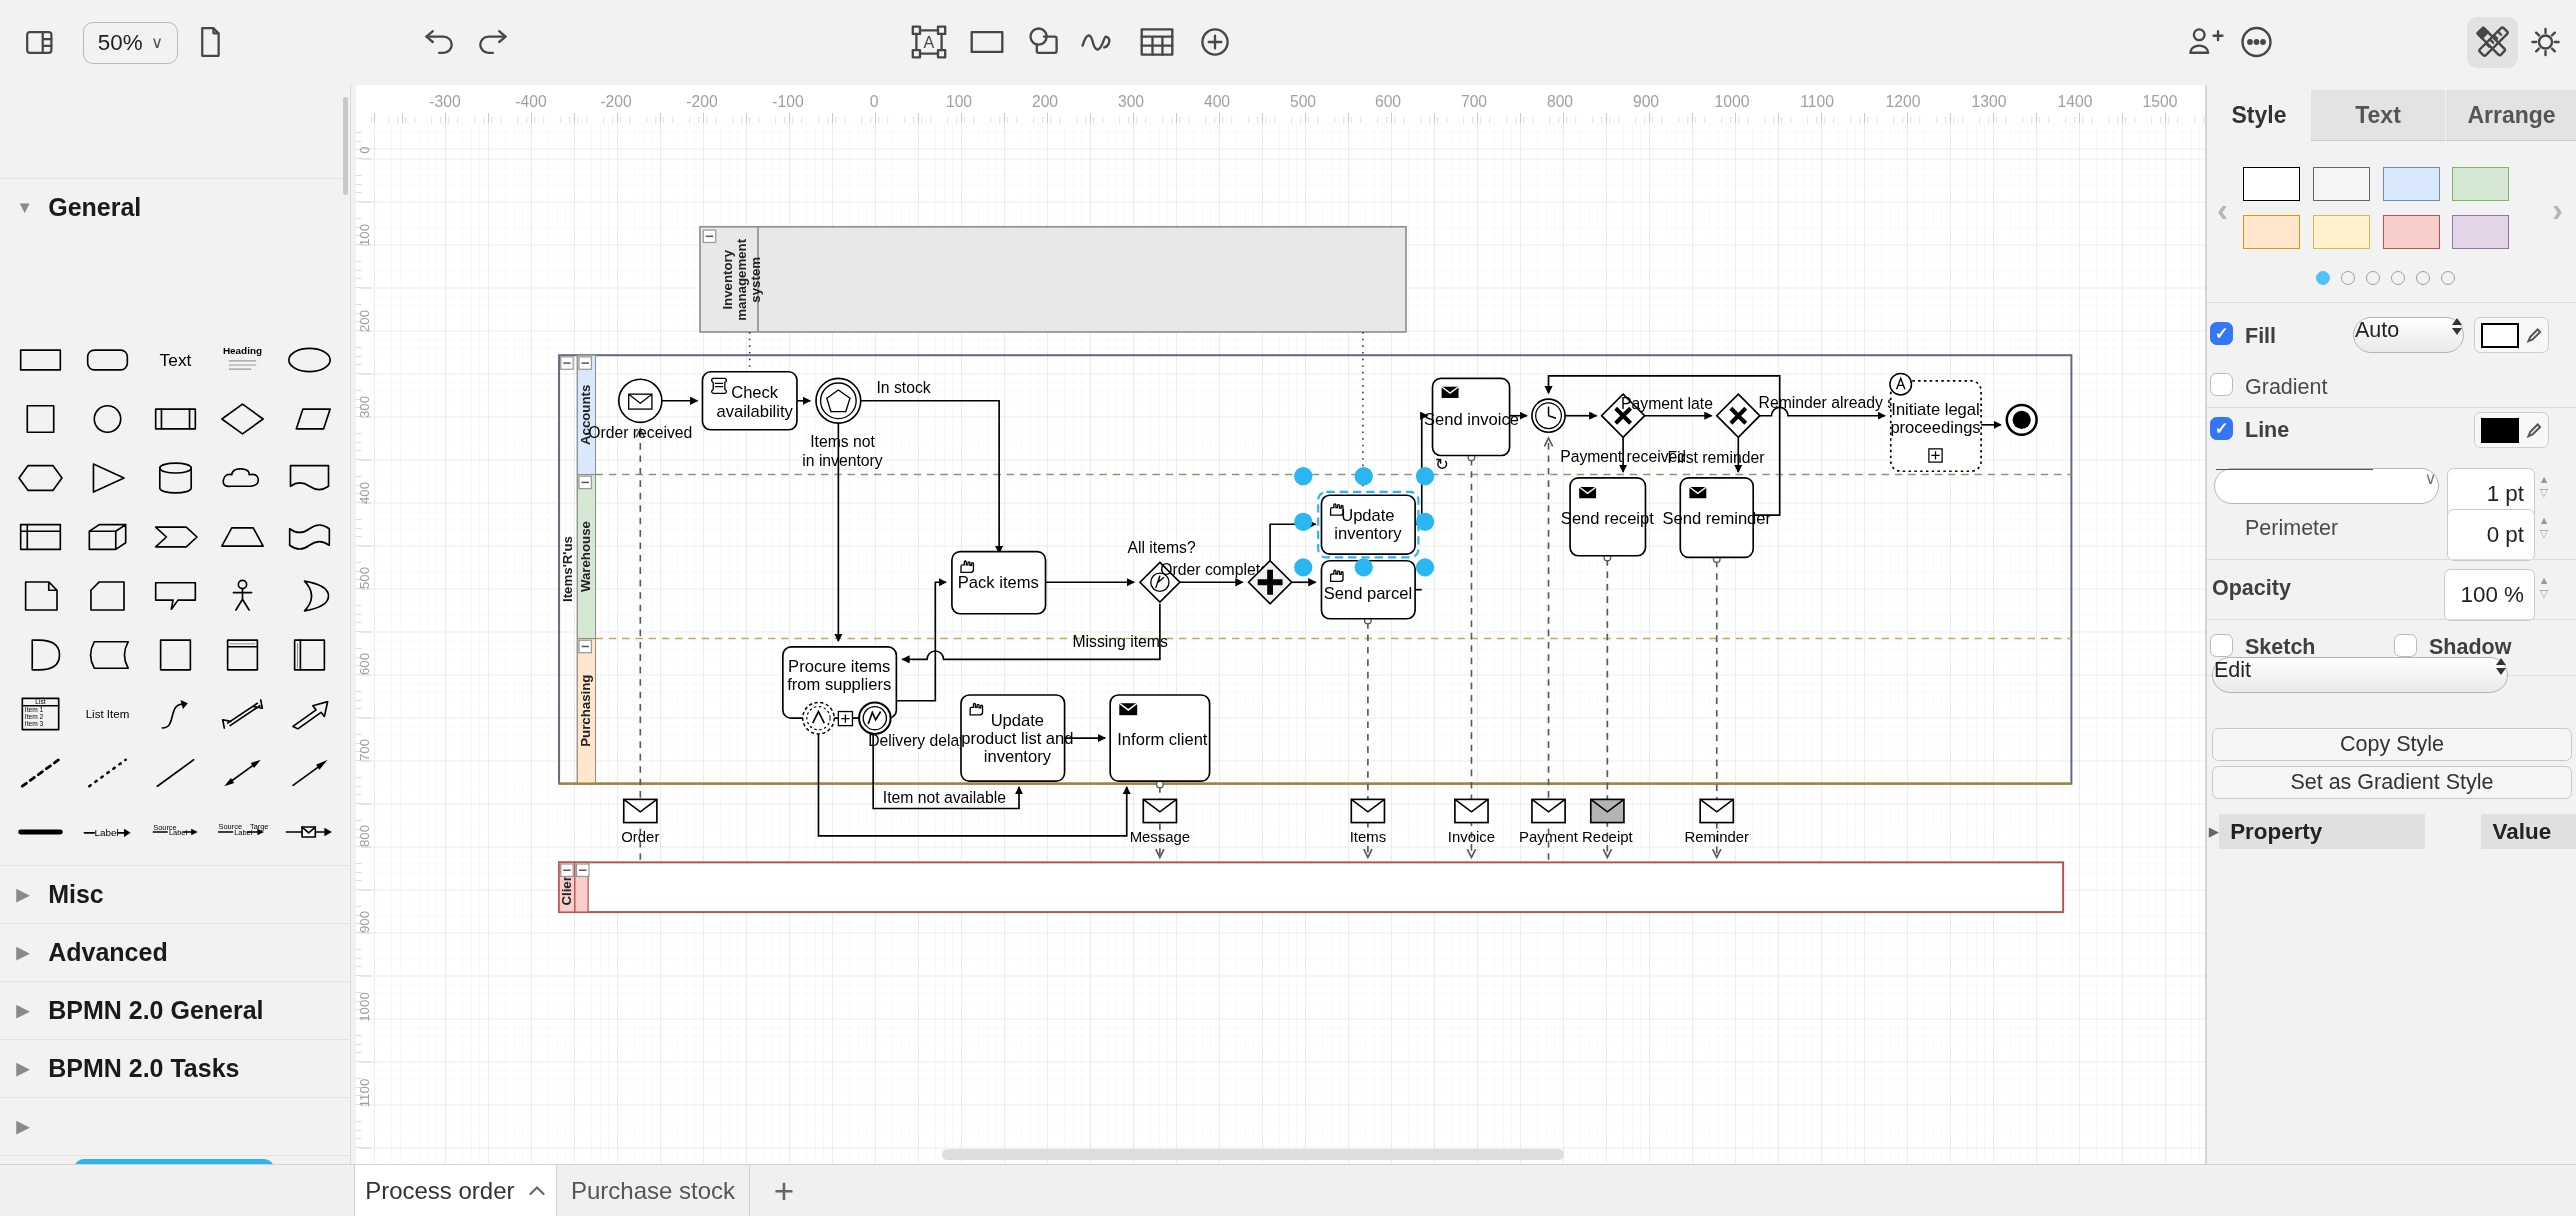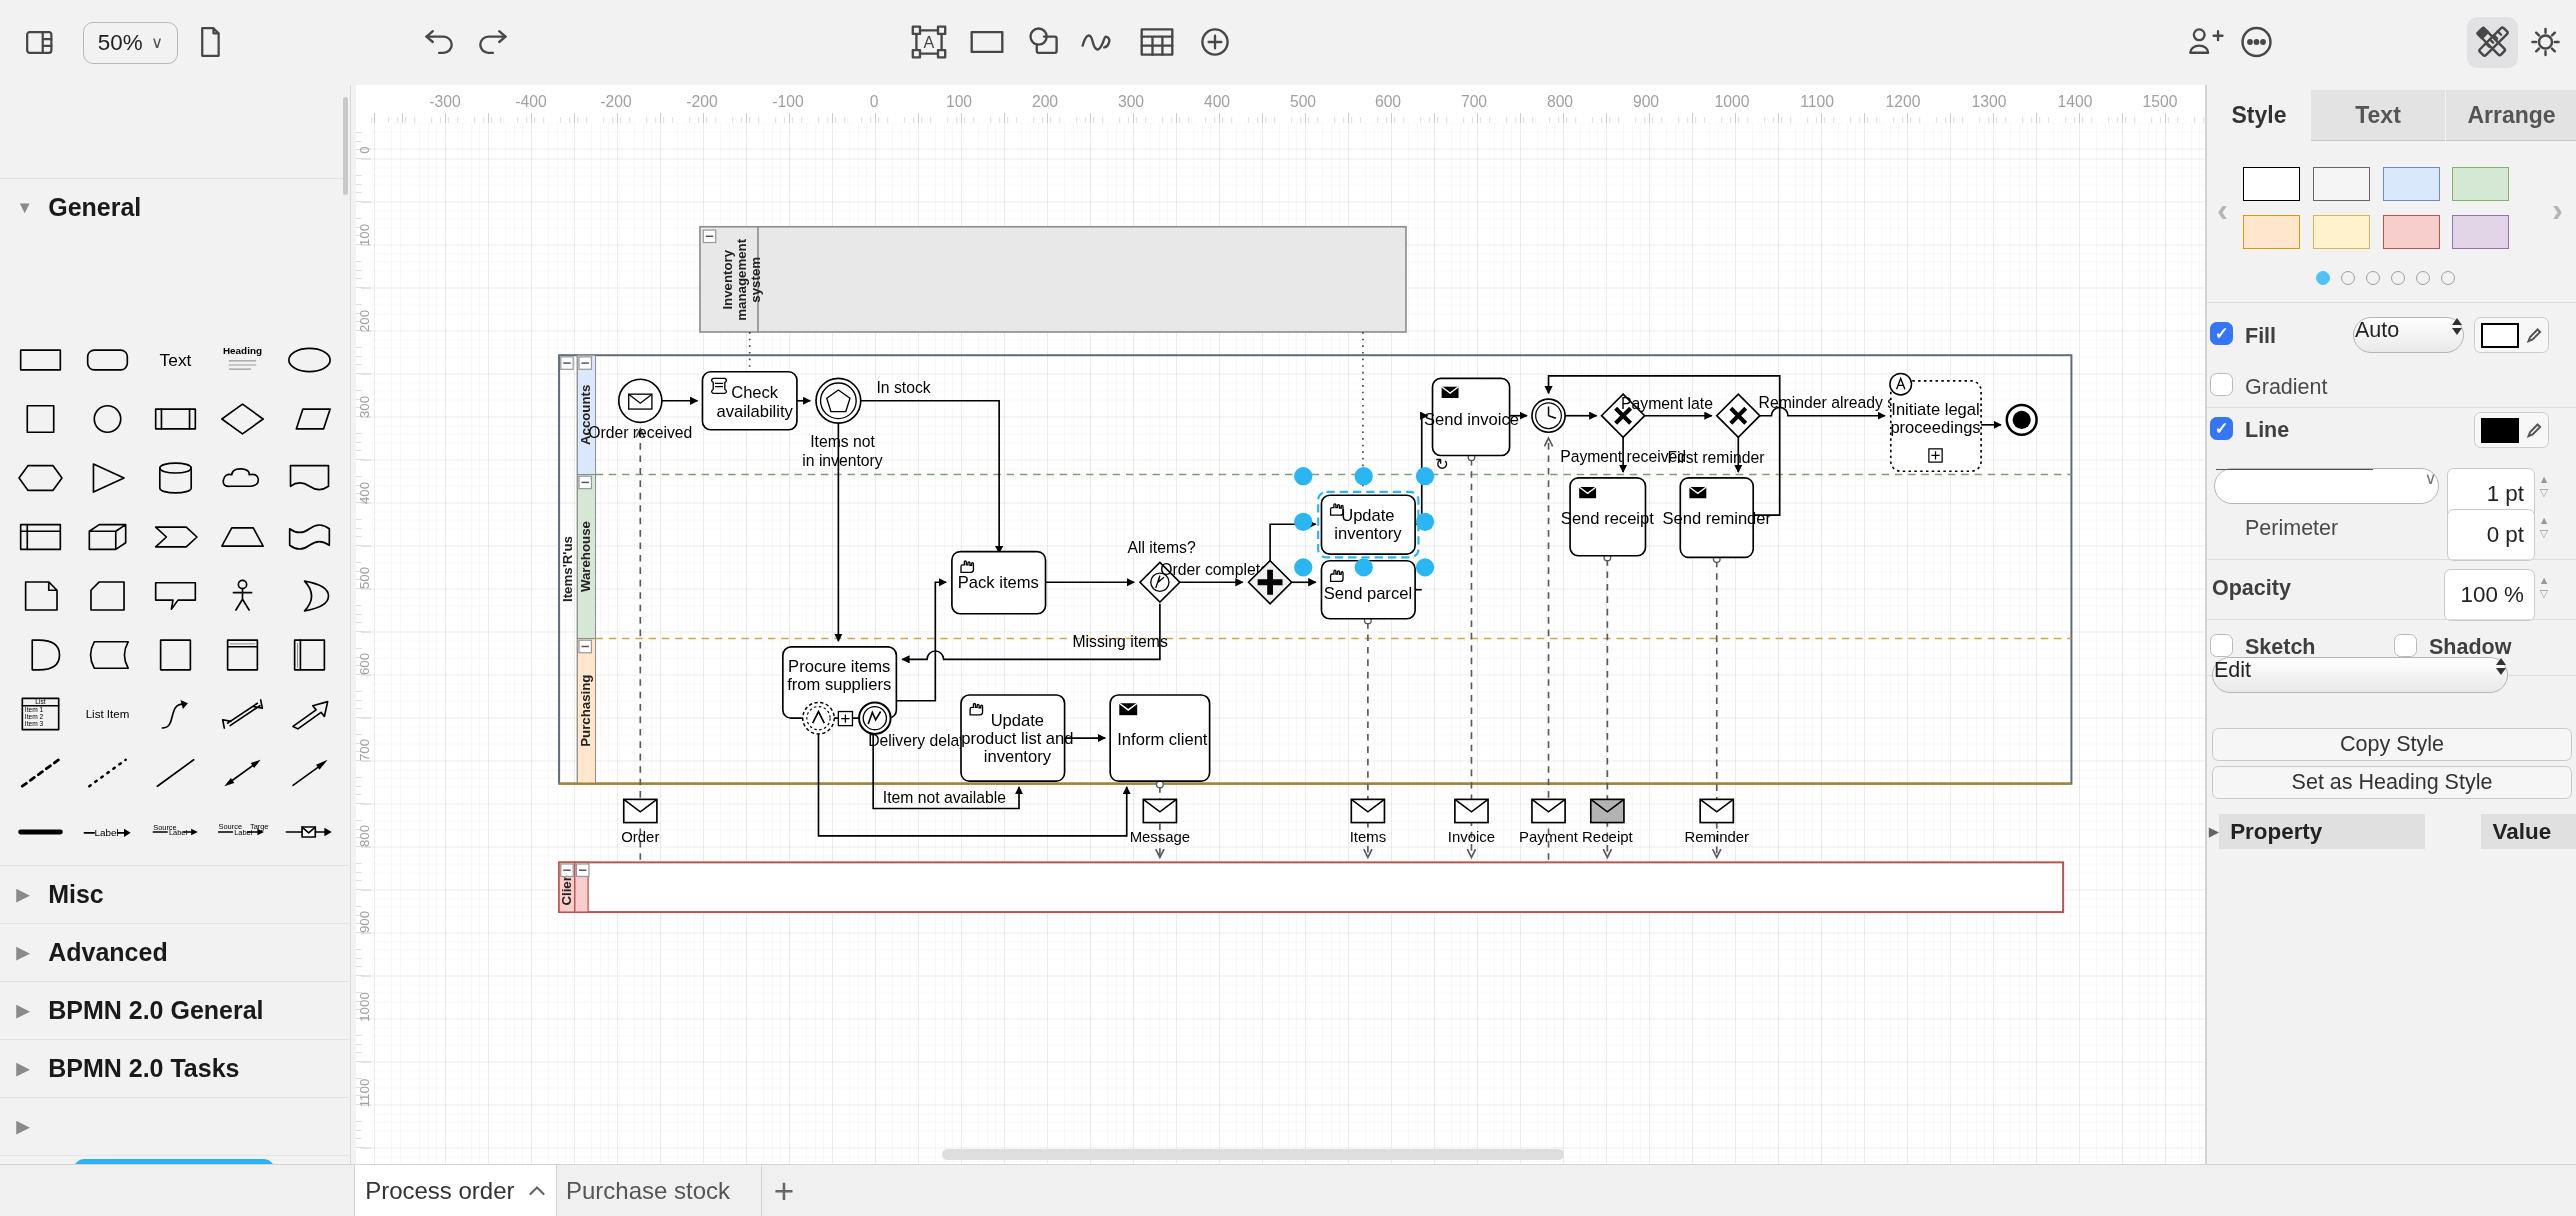--- a/index.html
+++ b/index.html
@@ -892,21 +892,21 @@
 
     <div class="hr" style="top:590px"></div>
     <div class="mselect" style="left:5px;top:572px;width:296px">
       <span>Edit</span>
         <span class="ud">
           <i class="u"></i>
           <i class="d"></i>
         </span>
     </div>
     <div class="gbtn" style="top:643px">Copy Style</div>
-    <div class="gbtn" style="top:681px">Set as Heading Style</div>
+    <div class="gbtn" style="top:681px">Set as Gradient Style</div>
 
     <span style="position:absolute;left:1.7px;top:739px;font-size:13.3px;color:#666">▶</span>
     <div class="pvh" style="left:11.6px;top:729px;width:206px">Property</div>
     <div class="pvh" style="left:274px;top:729px;width:96px">Value</div>
   <div class="swatch" style="left: 36px; top: 82px; background: rgb(255, 255, 255); border-color: rgb(0, 0, 0);"></div>
       <div class="swatch" style="left: 106px; top: 82px; background: rgb(245, 245, 245); border-color: rgb(102, 102, 102);"></div>
       <div class="swatch" style="left: 176px; top: 82px; background: rgb(218, 232, 252); border-color: rgb(108, 142, 191);"></div>
       <div class="swatch" style="left: 245px; top: 82px; background: rgb(213, 232, 212); border-color: rgb(130, 179, 102);"></div>
       <div class="swatch" style="left: 36px; top: 130px; background: rgb(255, 230, 204); border-color: rgb(215, 155, 0);"></div>
       <div class="swatch" style="left: 106px; top: 130px; background: rgb(255, 242, 204); border-color: rgb(214, 182, 86);"></div>
@@ -914,20 +914,20 @@
       <div class="swatch" style="left: 245px; top: 130px; background: rgb(225, 213, 231); border-color: rgb(150, 115, 166);"></div>
     </div>
 
   <div id="footer">
     <div class="ftab active" style="left:354px;width:203px">
       <span>Process order</span>
       <svg width="18" height="11.6" viewBox="0 0 22 14">
           <path d="M3 11 L11 3 L19 11" fill="none" stroke="#666" stroke-width="2.6" stroke-linecap="round"></path>
         </svg>
     </div>
-    <div class="ftab" style="left:535px;width:227px">
+    <div class="ftab" style="left:557px;width:193px">
       <span>Purchase stock</span>
     </div>
     <div style="position:absolute;left:759px;top:0;width:50px;height:52px;display:flex;align-items:center;justify-content:center;font-size:35px;color:#666">+</div>
   </div>
 
 </div>
 
 
 </body></html>

